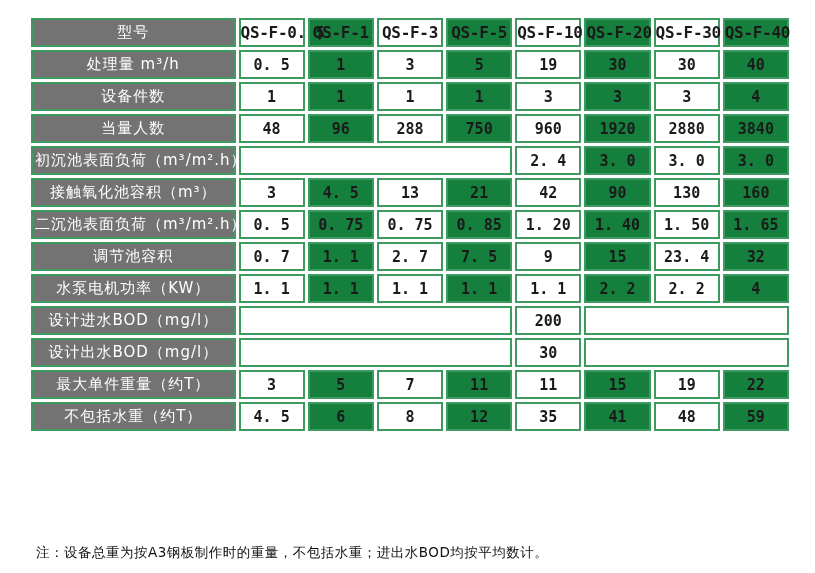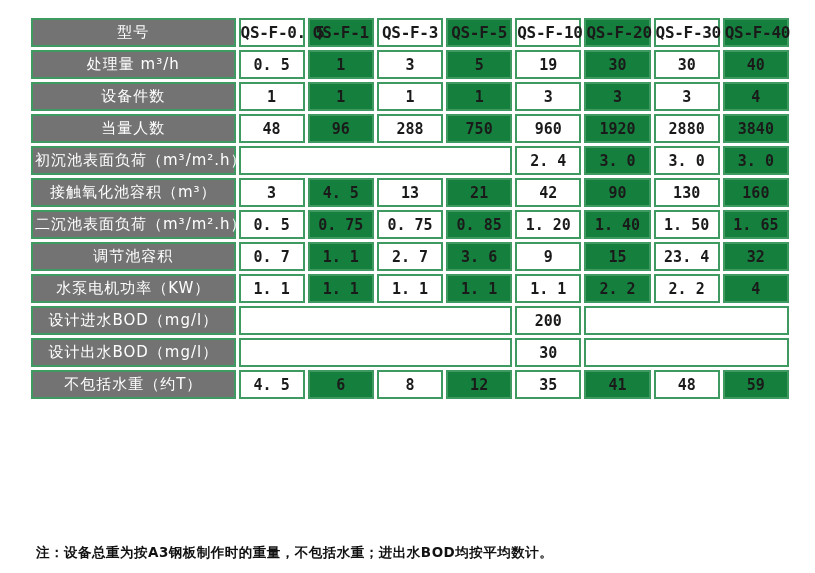--- a/index.html
+++ b/index.html
@@ -56,21 +56,21 @@
     font-size: 16px;
     letter-spacing: -0.3px;
     padding: 0;
   }
   .note {
     position: absolute;
     left: 36px;
     top: 544px;
     color: #111111;
     font-size: 13.5px;
-    font-weight: bold;
+    font-weight: normal;
     letter-spacing: 0.5px;
   }
 </style>
 </head>
 <body>
 
 <div class="page">
   <table class="spec-table">
     <colgroup>
       <col class="c-label">
@@ -156,21 +156,21 @@
           <td>1. 20</td>
           <td class="alt">1. 40</td>
           <td>1. 50</td>
           <td class="alt">1. 65</td>
         </tr>
         <tr>
           <th class="label">调节池容积</th>
           <td>0. 7</td>
           <td class="alt">1. 1</td>
           <td>2. 7</td>
-          <td class="alt">3. 6</td>
+          <td class="alt">7. 5</td>
           <td>9</td>
           <td class="alt">15</td>
           <td>23. 4</td>
           <td class="alt">32</td>
         </tr>
         <tr>
           <th class="label">水泵电机功率（KW）</th>
           <td>1. 1</td>
           <td class="alt">1. 1</td>
           <td>1. 1</td>
@@ -186,20 +186,31 @@
           <td>200</td>
           <td class="blank" colspan="3"></td>
         </tr>
         <tr>
           <th class="label">设计出水BOD（mg/l）</th>
           <td class="blank" colspan="4"></td>
           <td>30</td>
           <td class="blank" colspan="3"></td>
         </tr>
         <tr>
+          <th class="label">最大单件重量（约T）</th>
+          <td>3</td>
+          <td class="alt">5</td>
+          <td>7</td>
+          <td class="alt">11</td>
+          <td>11</td>
+          <td class="alt">15</td>
+          <td>19</td>
+          <td class="alt">22</td>
+        </tr>
+        <tr>
           <th class="label">不包括水重（约T）</th>
           <td>4. 5</td>
           <td class="alt">6</td>
           <td>8</td>
           <td class="alt">12</td>
           <td>35</td>
           <td class="alt">41</td>
           <td>48</td>
           <td class="alt">59</td>
         </tr>

